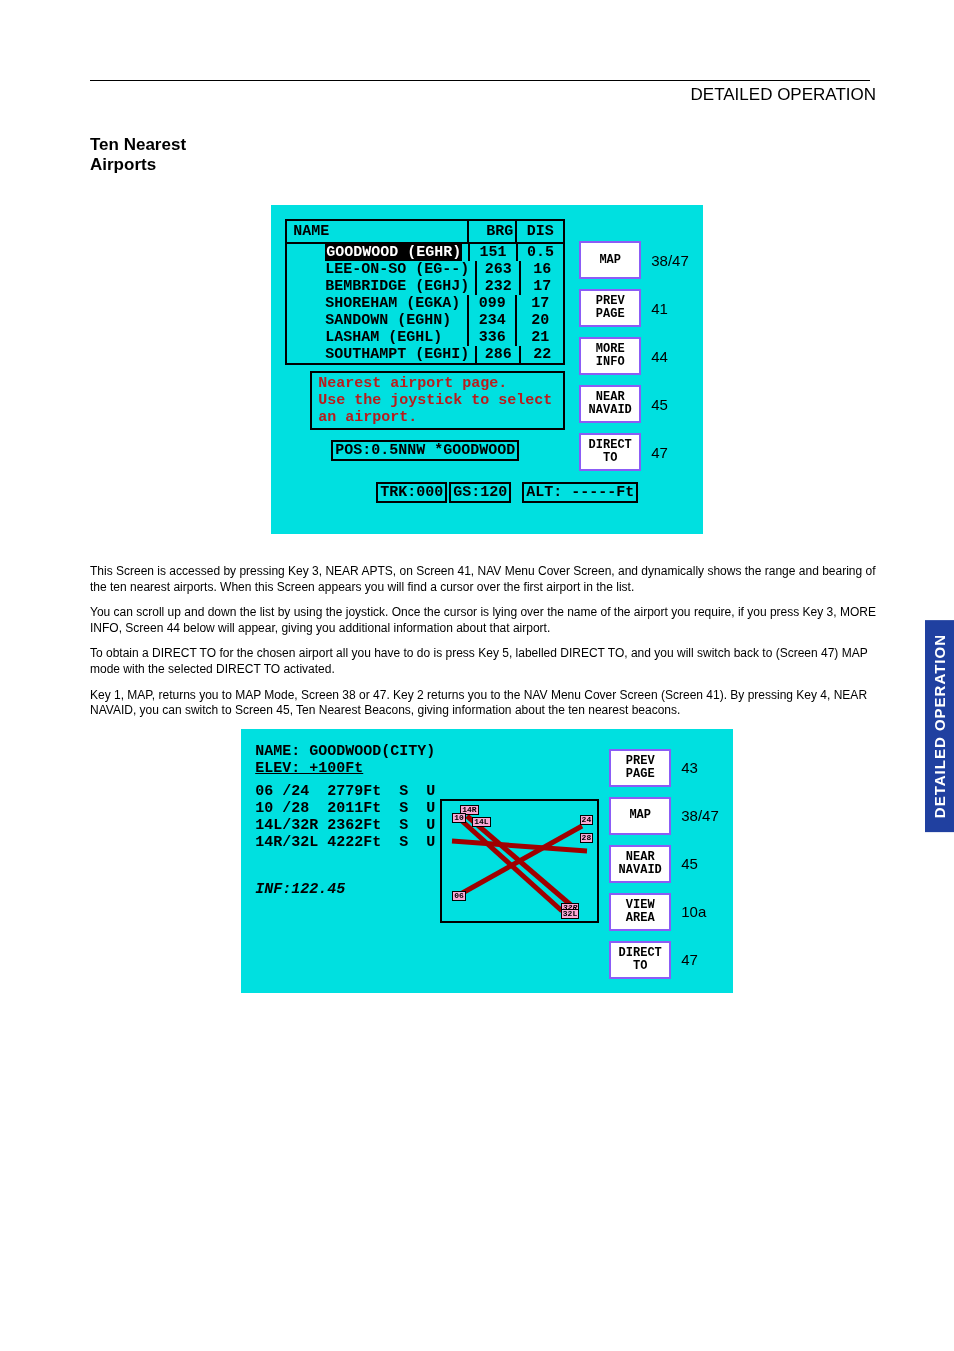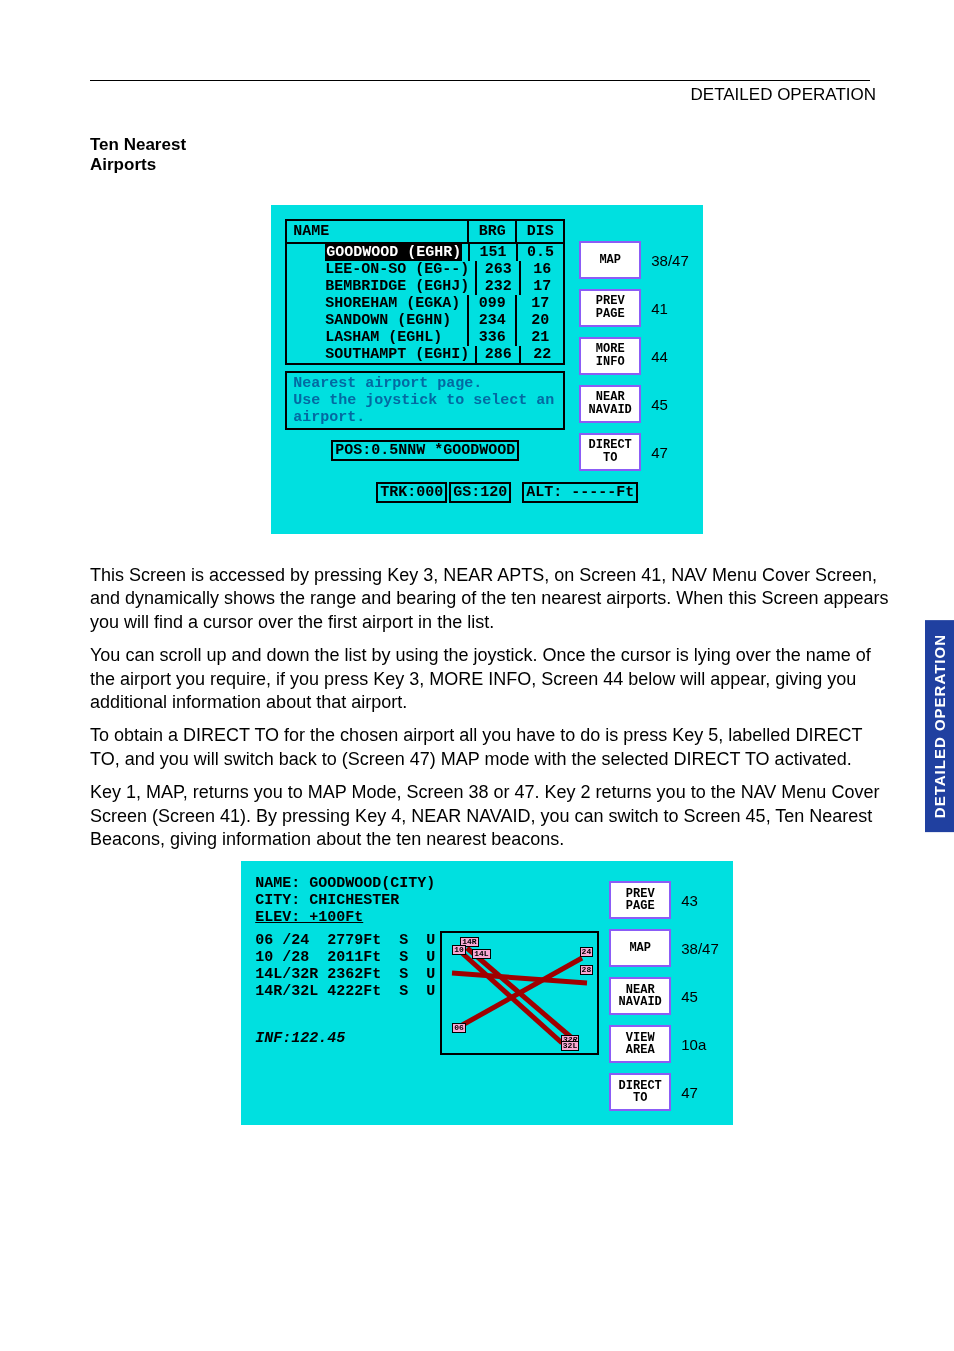--- a/index.html
+++ b/index.html
@@ -54,36 +54,37 @@
   .table-box {
     border: 2px solid #000;
     background: #00e0e0;
     margin-bottom: 6px;
   }
   .thead {
     display: flex;
     border-bottom: 2px solid #000;
   }
   .thead .c1 { flex: 1; padding: 2px 6px; }
-  .thead .c2 { width: 42px; padding: 2px 2px; border-left: 2px solid #000; text-align: center;}
+  .thead .c2 { width: 42px; padding: 2px 2px; border-left: 2px solid #000; text-align: right;}
   .thead .c3 { width: 42px; padding: 2px 2px; border-left: 2px solid #000; text-align: center;}
   .row { display: flex; padding-left: 32px; }
   .row .c1 { flex: 1; padding: 0 6px; white-space: pre;}
   .row .c2 { width: 42px; padding: 0 2px; border-left: 2px solid #000; text-align: center;}
   .row .c3 { width: 42px; padding: 0 2px; border-left: 2px solid #000; text-align: center;}
   .selected .c1 span {
     background: #000;
     color: #fff;
     padding: 0 1px;
   }
   .hint-box {
     border: 2px solid #000;
-    color: #0369a1;
+    color: #b91c1c;
     padding: 2px 6px;
     margin-bottom: 10px;
+    margin-left: 25px;
   }
   .status-line { text-align: center; margin-top: 4px;}
   .boxed {
     border: 2px solid #000;
     display: inline-block;
     padding: 0 2px;
   }
   .status2 { text-align: center; margin-top: 4px; white-space: pre;}
   .status2 .boxed { margin: 0 1px;}
   .btn-col {
@@ -108,21 +109,21 @@
     text-align: center;
     font-size: 12px;
     line-height: 1.05;
   }
   .btn-label {
     font-family: Arial, sans-serif;
     font-weight: normal;
     font-size: 15px;
   }
   .para {
-    font-size: 18px;
+    font-size: 12px;
     line-height: 1.3;
     margin: 10px 0;
     width: 800px;
   }
   
   .screen2-main { width: 340px; position: relative;}
   .info-block { margin-bottom: 6px; }
   .info-line { white-space: pre; }
   .runways-diagram {
     border: 2px solid #000;
@@ -261,21 +262,20 @@
       <div class="para">You can scroll up and down the list by using the joystick.  Once the cursor is lying over the name of the airport you require, if you press Key 3, MORE INFO, Screen 44 below will appear, giving you additional information about that airport.</div>
       <div class="para">To obtain a DIRECT TO for the chosen airport all you have to do is press Key 5, labelled DIRECT TO, and you will switch back to (Screen 47) MAP mode with the selected DIRECT TO activated.</div>
       <div class="para">Key 1, MAP, returns you to MAP Mode, Screen 38 or 47.  Key 2 returns you to the NAV Menu Cover Screen (Screen 41). By pressing Key 4, NEAR NAVAID, you can switch to Screen 45, Ten Nearest Beacons, giving information about the ten nearest beacons.</div>
     </div>
 
   <div class="screen-wrap">
     <div class="screen">
       <div class="screen2-main">
         <div class="info-block">
           <div class="info-line">NAME: GOODWOOD(CITY)</div>
-          <div class="info-line">CITY: CHICHESTER</div>
           <div class="info-line" style="text-decoration:underline;">ELEV: +100Ft</div>
         </div>
         <div id="s2rw">
             <div class="info-line">06 /24  2779Ft  S  U</div>
             <div class="info-line">10 /28  2011Ft  S  U</div>
             <div class="info-line">14L/32R 2362Ft  S  U</div>
             <div class="info-line">14R/32L 4222Ft  S  U</div>
           </div>
         <div class="runways-diagram">
           <svg viewBox="0 0 155 120">

